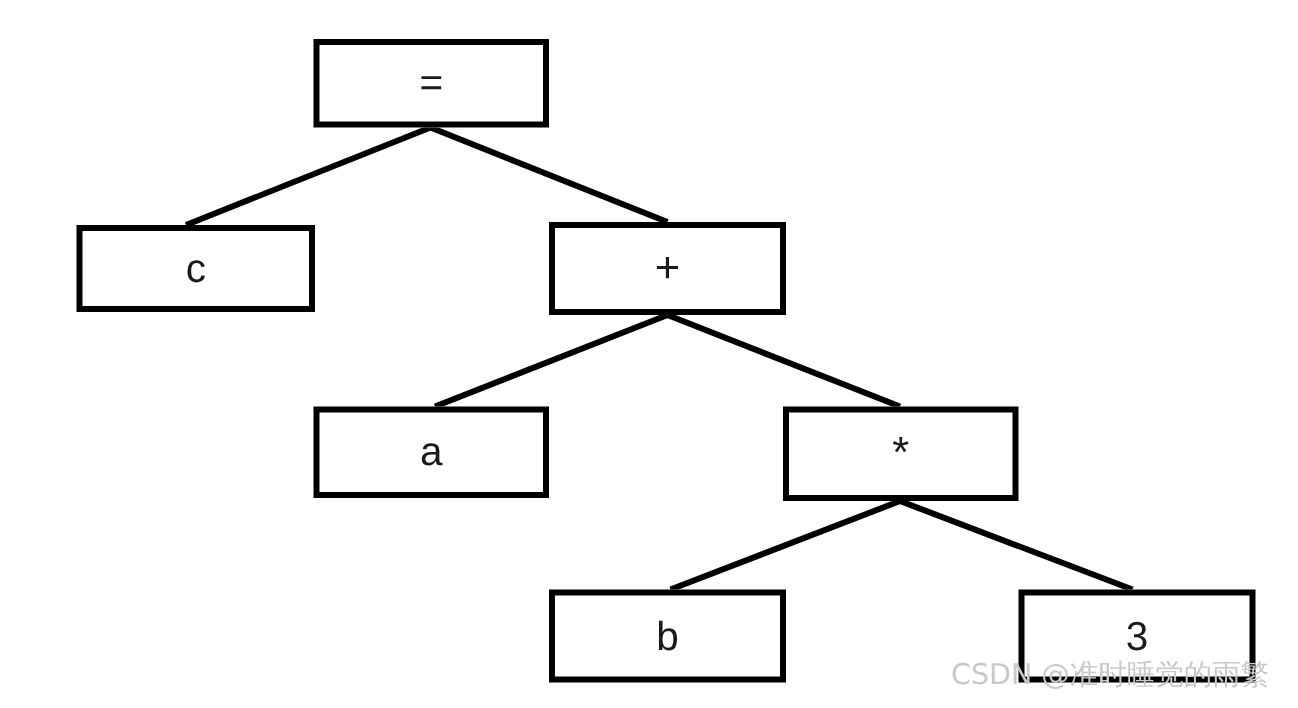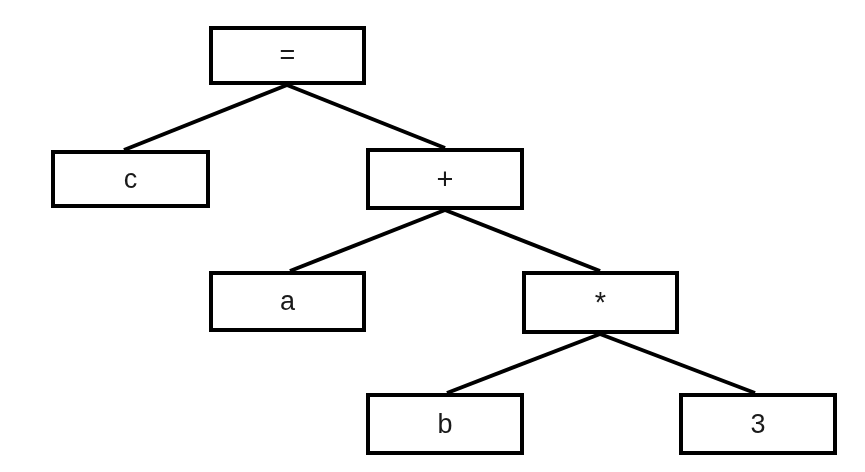--- a/index.html
+++ b/index.html
@@ -95,14 +95,15 @@
   </div>
 
   <div class="node" style="left: 366px; top: 393px; width: 158px; height: 62px; border-color: rgb(0, 0, 0); background: rgb(255, 255, 255);">
     <span class="node-label">b</span>
   </div>
 
   <div class="node" style="left: 679px; top: 393px; width: 158px; height: 62px; border-color: rgb(0, 0, 0); background: rgb(255, 255, 255);">
     <span class="node-label">3</span>
   </div>
 
+  <div class="watermark" style="color: rgb(201, 201, 201);">CSDN @准时睡觉的雨繁</div>
 
 </div>
 
 </body></html>

